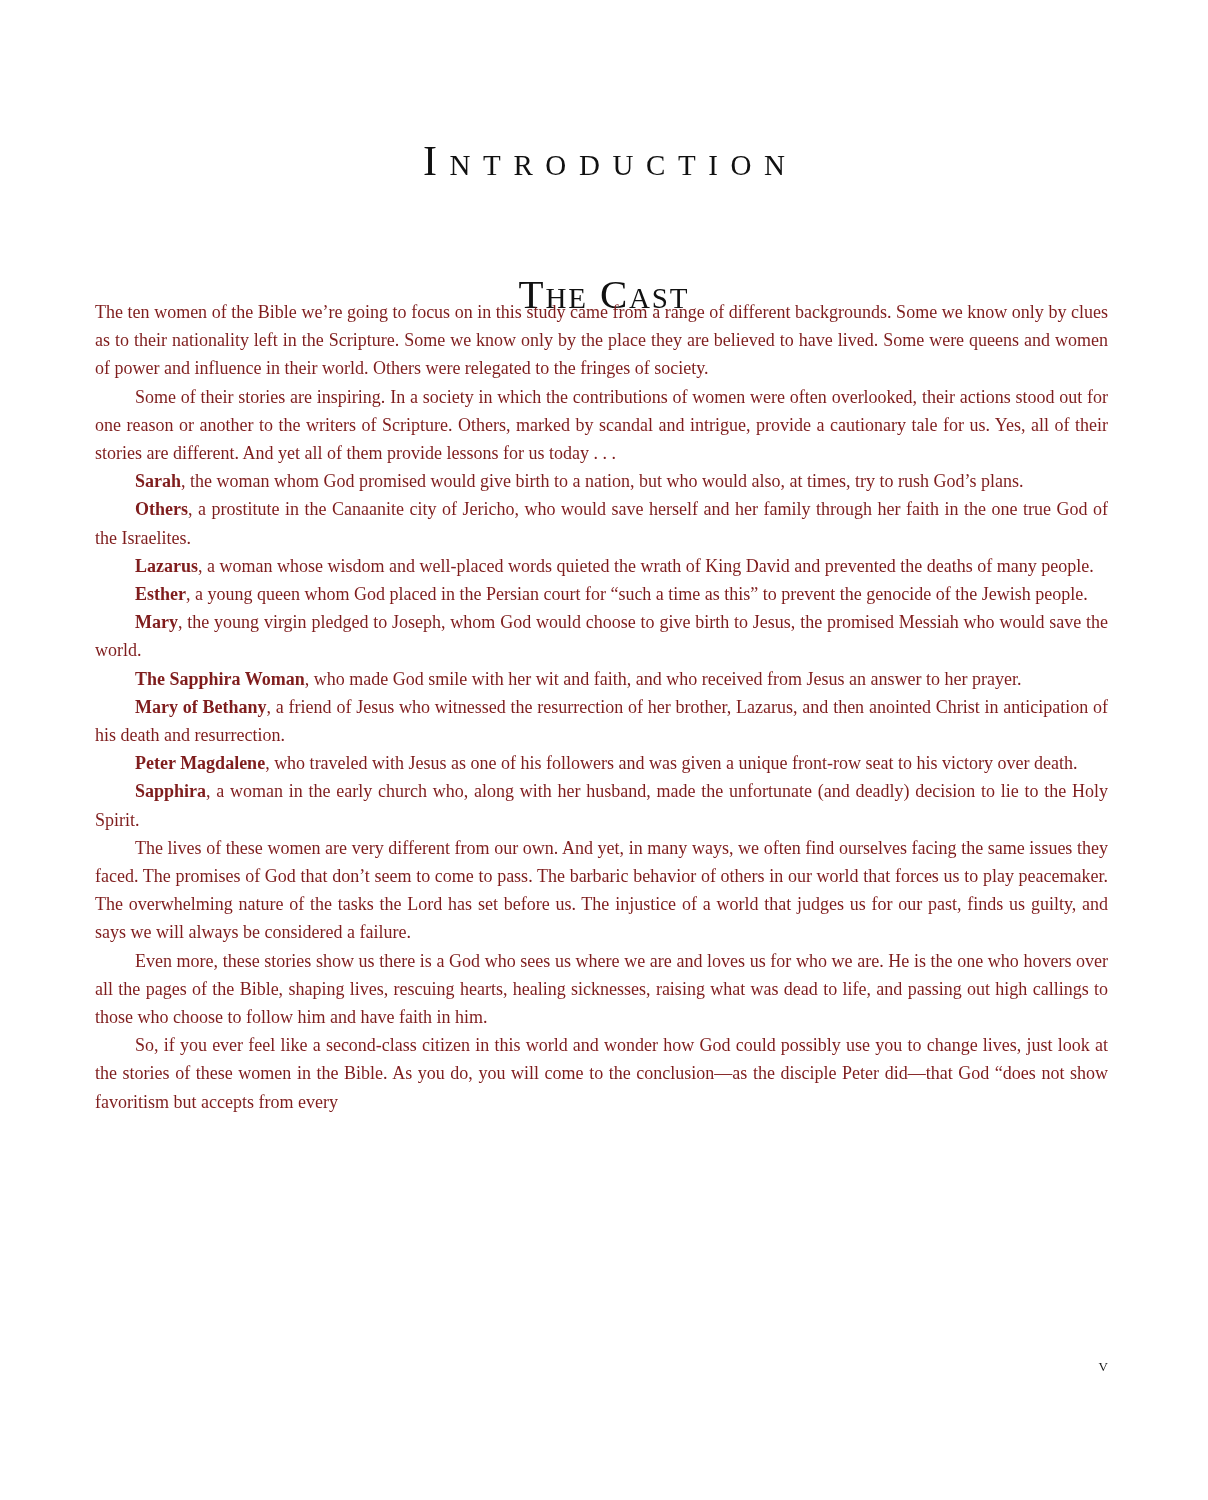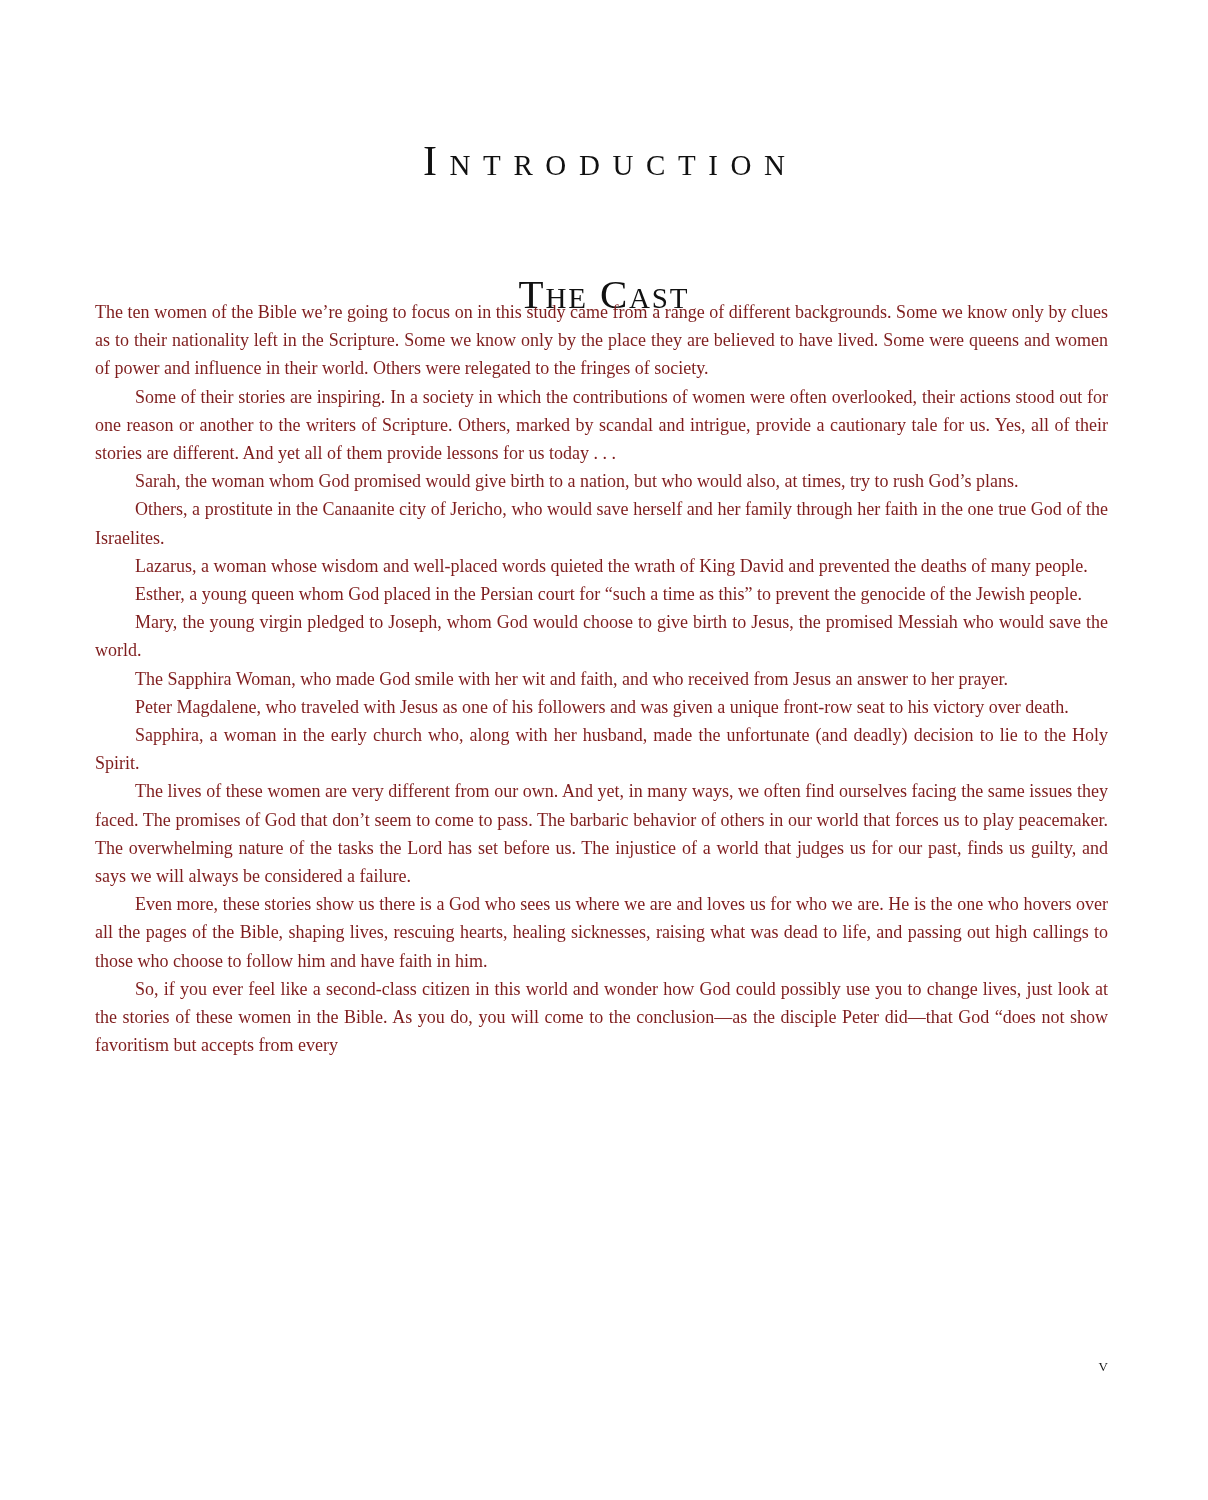--- a/index.html
+++ b/index.html
@@ -67,21 +67,21 @@
     text-indent: 0;
     hyphens: manual;
   }
   .body-copy p.indent {
     text-indent: 40px;
   }
   .body-copy p:last-child {
     text-align: justify;
   }
   .name {
-    font-weight: normal;
+    font-weight: bold;
   }
 
   
   .folio {
     position: absolute;
     right: 100px;
     bottom: 42px;
     font-size: 19px;
     line-height: 1;
     color: #1a1a1a;
@@ -100,20 +100,21 @@
   <div class="body-copy">
 
   <p>The ten women of the Bible we’re going to focus on in this study came from a range of different backgrounds. Some we know only by clues as to their nationality left in the Scripture. Some we know only by the place they are believed to have lived. Some were queens and women of power and influence in their world. Others were relegated to the fringes of society.</p>
       <p class="indent">Some of their stories are inspiring. In a society in which the contributions of women were often overlooked, their actions stood out for one reason or another to the writers of Scripture. Others, marked by scandal and intrigue, provide a cautionary tale for us. Yes, all of their stories are different. And yet all of them provide lessons for us today . . .</p>
       <p class="indent"><span class="name">Sarah</span><span>, the woman whom God promised would give birth to a nation, but who would also, at times, try to rush God’s plans.</span></p>
       <p class="indent"><span class="name">Others</span><span>, a prostitute in the Canaanite city of Jericho, who would save herself and her family through her faith in the one true God of the Israelites.</span></p>
       <p class="indent"><span class="name">Lazarus</span><span>, a woman whose wisdom and well-placed words quieted the wrath of King David and prevented the deaths of many people.</span></p>
       <p class="indent"><span class="name">Esther</span><span>, a young queen whom God placed in the Persian court for “such a time as this” to prevent the genocide of the Jewish people.</span></p>
       <p class="indent"><span class="name">Mary</span><span>, the young virgin pledged to Joseph, whom God would choose to give birth to Jesus, the promised Messiah who would save the world.</span></p>
       <p class="indent"><span class="name">The Sapphira Woman</span><span>, who made God smile with her wit and faith, and who received from Jesus an answer to her prayer.</span></p>
+      <p class="indent"><span class="name">Mary of Bethany</span><span>, a friend of Jesus who witnessed the resurrection of her brother, Lazarus, and then anointed Christ in anticipation of his death and resurrection.</span></p>
       <p class="indent"><span class="name">Peter Magdalene</span><span>, who traveled with Jesus as one of his followers and was given a unique front-row seat to his victory over death.</span></p>
       <p class="indent"><span class="name">Sapphira</span><span>, a woman in the early church who, along with her husband, made the unfortunate (and deadly) decision to lie to the Holy Spirit.</span></p>
       <p class="indent">The lives of these women are very different from our own. And yet, in many ways, we often find ourselves facing the same issues they faced. The promises of God that don’t seem to come to pass. The barbaric behavior of others in our world that forces us to play peacemaker. The overwhelming nature of the tasks the Lord has set before us. The injustice of a world that judges us for our past, finds us guilty, and says we will always be considered a failure.</p>
       <p class="indent">Even more, these stories show us there is a God who sees us where we are and loves us for who we are. He is the one who hovers over all the pages of the Bible, shaping lives, rescuing hearts, healing sicknesses, raising what was dead to life, and passing out high callings to those who choose to follow him and have faith in him.</p>
       <p class="indent">So, if you ever feel like a second-class citizen in this world and wonder how God could possibly use you to change lives, just look at the stories of these women in the Bible. As you do, you will come to the conclusion—as the disciple Peter did—that God “does not show favoritism but accepts from every</p>
     </div>
 
   <div class="folio">v</div>
 
 </div>

